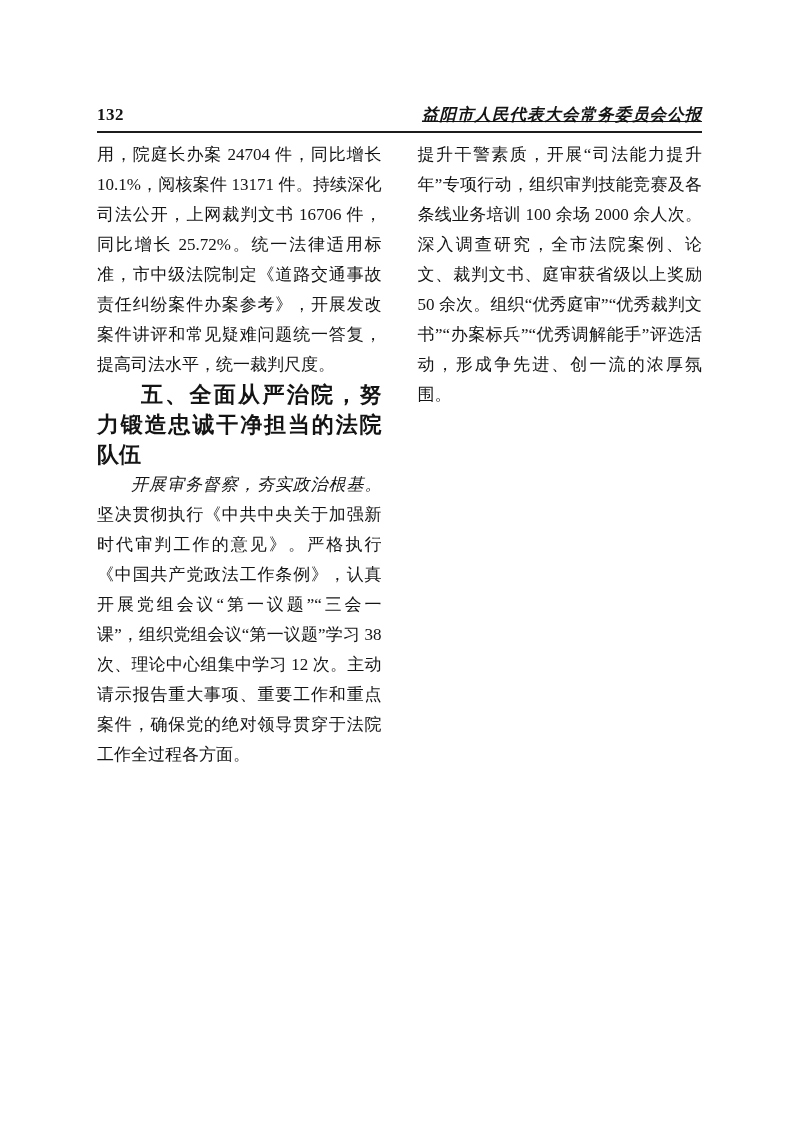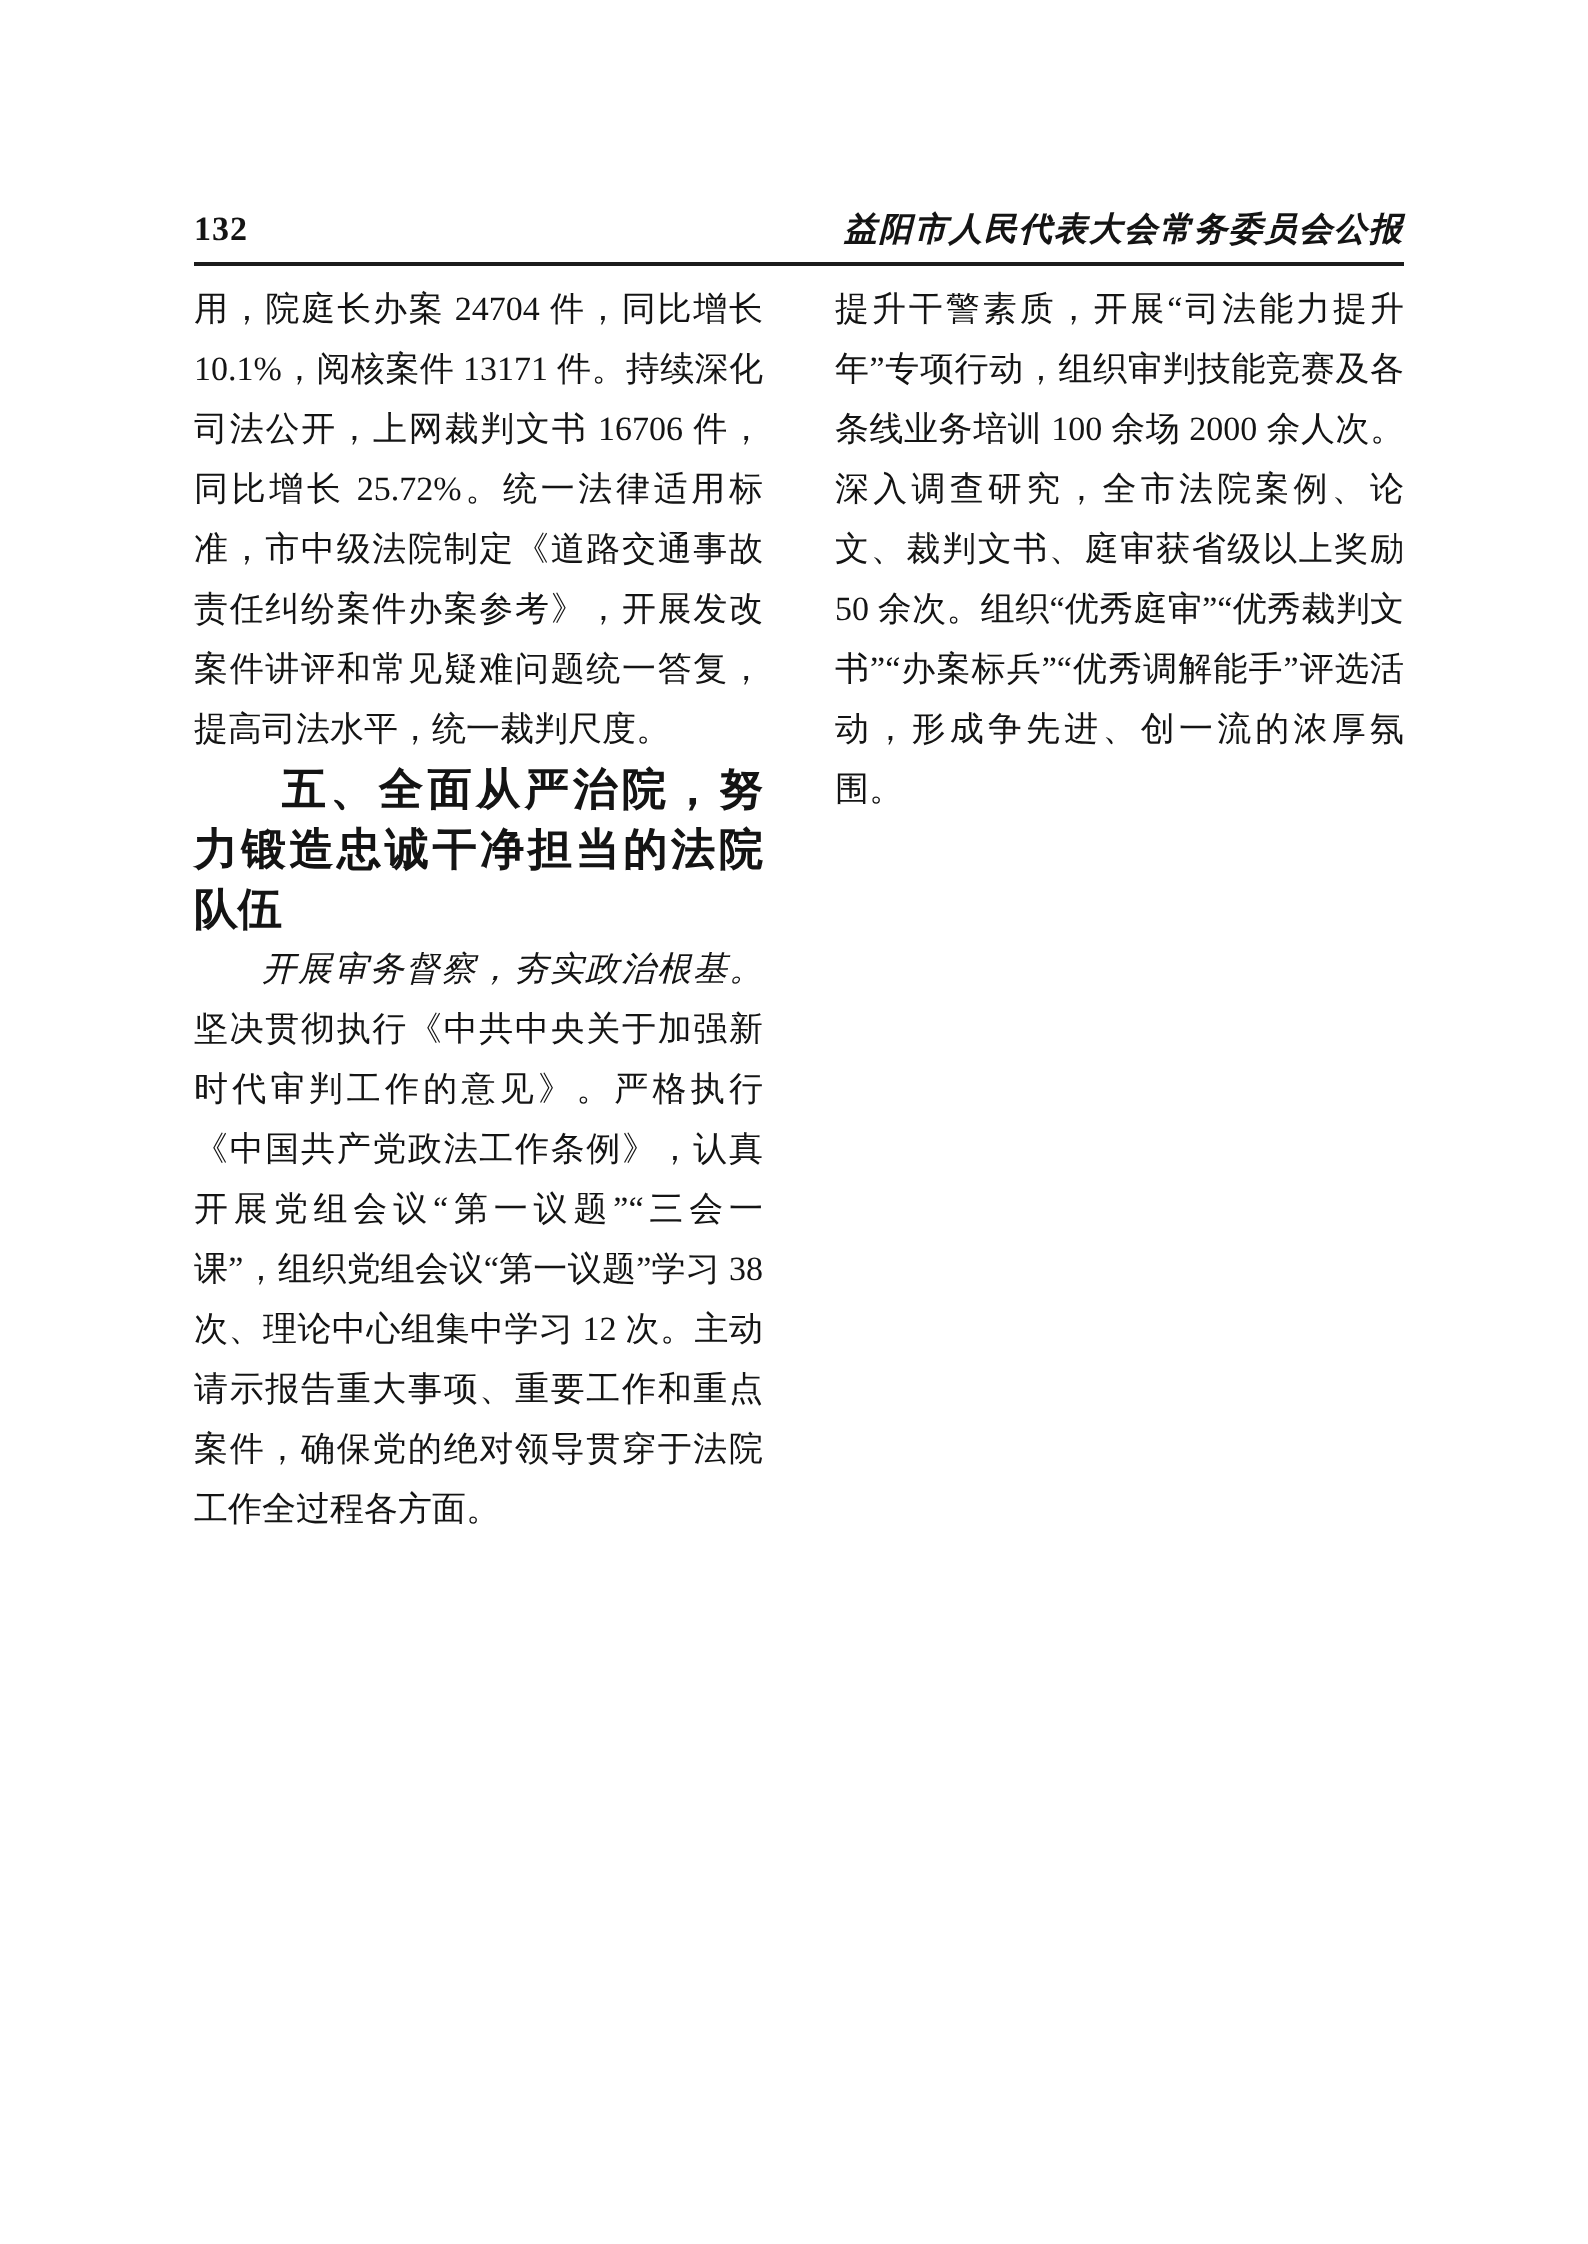--- a/index.html
+++ b/index.html
@@ -37,20 +37,21 @@
     line-height: 22px;
     letter-spacing: 0.5px;
   }
 
   .publication-title {
     font-size: 16.5px;
     font-weight: bold;
     font-style: italic;       
     line-height: 22px;
     letter-spacing: 1px;
+    text-decoration: underline;
   }
 
   .header-rule {
     border: none;
     border-top: 2.4px solid #1c1c1c;
     margin-top: 5px;
   }
 
   .columns {
     display: flex;

